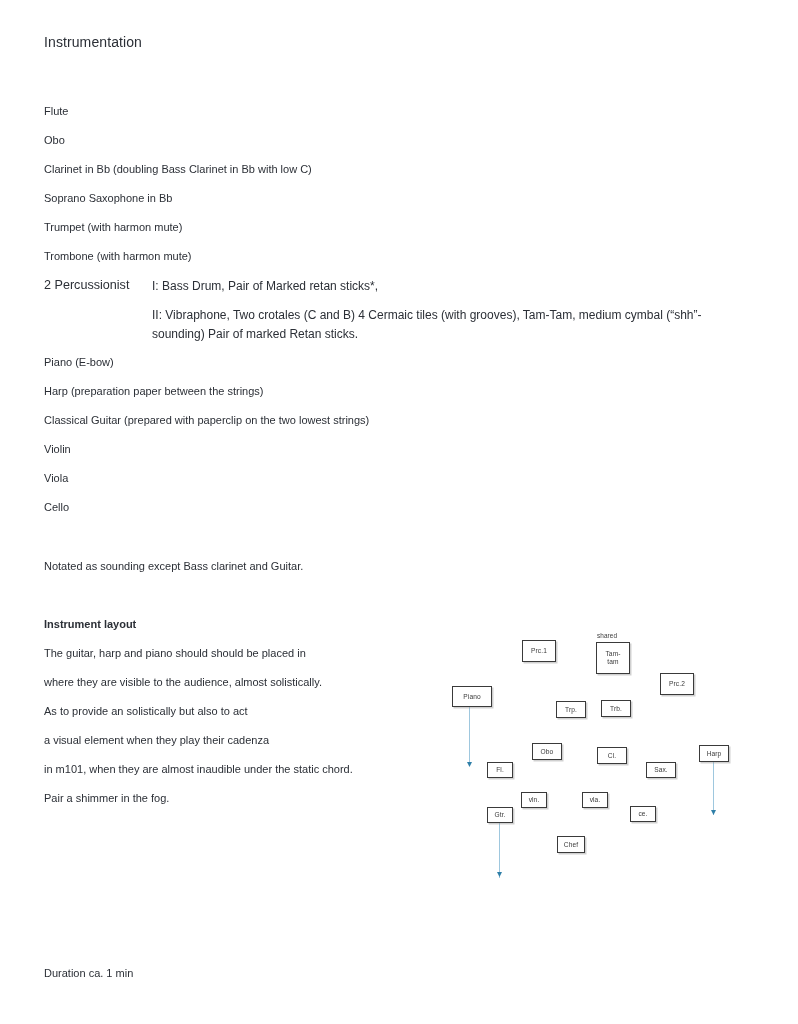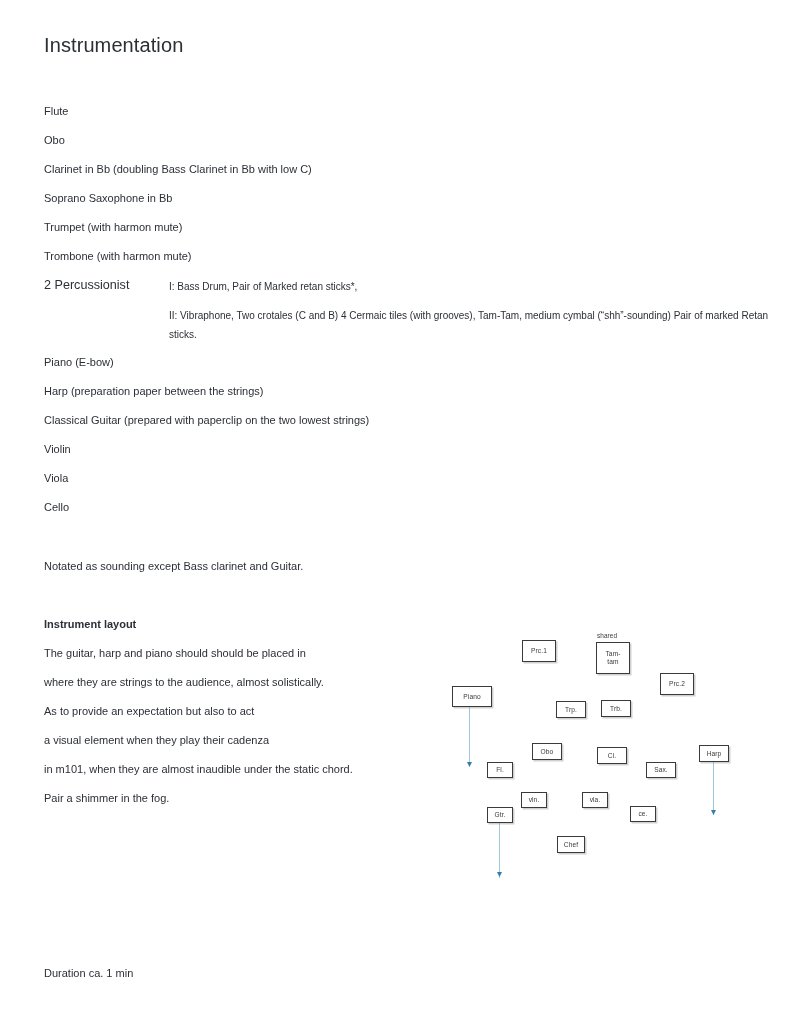--- a/index.html
+++ b/index.html
@@ -26,21 +26,21 @@
     position: absolute;
     left: 44px;
     top: 0;
     width: 700px;
   }
 
   .title {
     position: absolute;
     left: 0;
     top: 34px;
-    font-size: 20px;
+    font-size: 14px;
     font-weight: 400;
     letter-spacing: 0.1px;
     color: #2b2f36;
     white-space: nowrap;
   }
 
   .line {
     position: absolute;
     left: 0;
     font-size: 11px;
@@ -53,22 +53,22 @@
   
   .perc-label {
     position: absolute;
     left: 0;
     font-size: 12.6px;
     line-height: 16px;
     white-space: nowrap;
   }
   .perc-body {
     position: absolute;
-    left: 125px;
-    font-size: 10px;
+    left: 108px;
+    font-size: 12px;
     line-height: 19px;
     width: 600px;
   }
 
   
   .diagram {
     position: absolute;
     left: 440px;
     top: 620px;
     width: 340px;
@@ -137,22 +137,22 @@
     <div class="line" style="top:412px">Classical Guitar (prepared with paperclip on the two lowest strings)</div>
     <div class="line" style="top:441px">Violin</div>
     <div class="line" style="top:470px">Viola</div>
     <div class="line" style="top:499px">Cello</div>
 
     <div class="line" style="top:558px">Notated as sounding except Bass clarinet and Guitar.</div>
 
     <div class="line bold" style="top:616px">Instrument layout</div>
 
     <div class="line" style="top:645px">The guitar, harp and piano should should be placed in</div>
-    <div class="line" style="top:674px">where they are strings to the audience, almost solistically.</div>
-    <div class="line" style="top:703px">As to provide an expectation but also to act</div>
+    <div class="line" style="top:674px">where they are visible to the audience, almost solistically.</div>
+    <div class="line" style="top:703px">As to provide an solistically but also to act</div>
     <div class="line" style="top:732px">a visual element when they play their cadenza</div>
     <div class="line" style="top:761px">in m101, when they are almost inaudible under the static chord.</div>
     <div class="line" style="top:790px">Pair a shimmer in the fog.</div>
 
     <div class="line" style="top:965px">Duration ca. 1 min</div>
   </div>
 
   <div class="diagram">
 
     <div class="arrow" style="left:29px; top:86px; height:60px;"></div>

